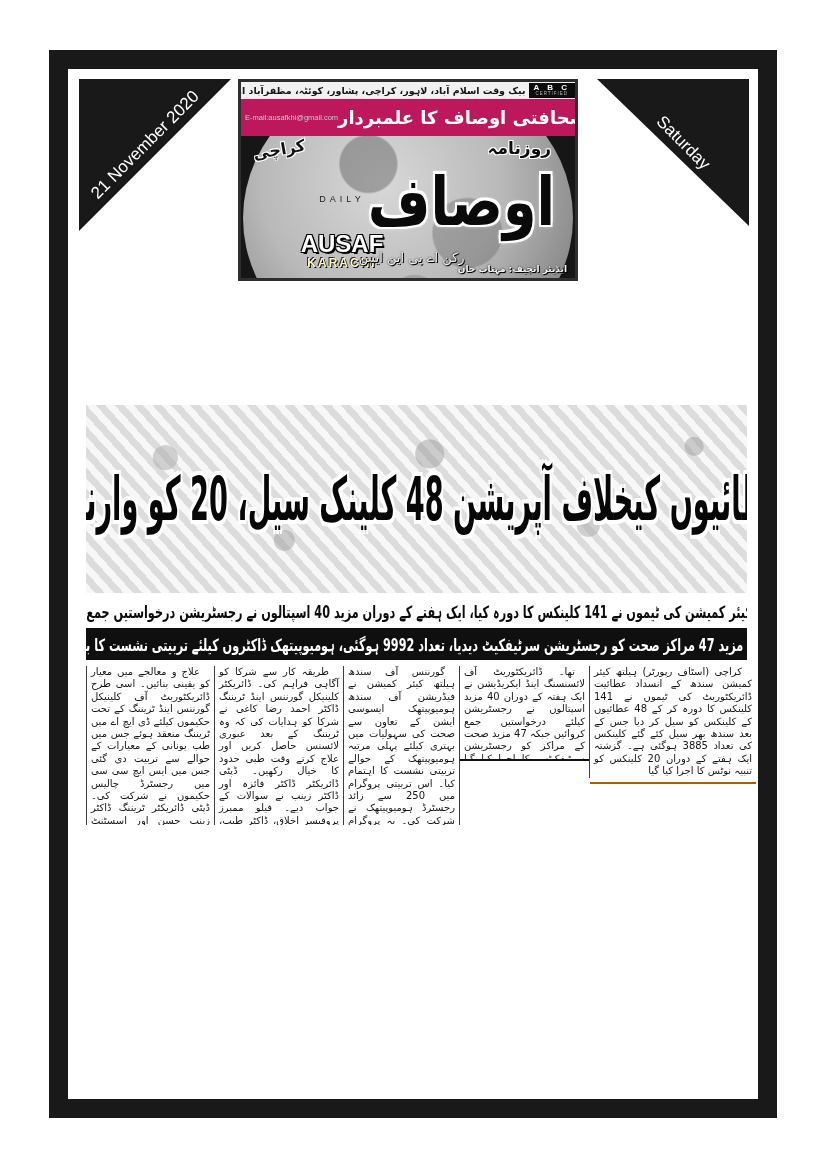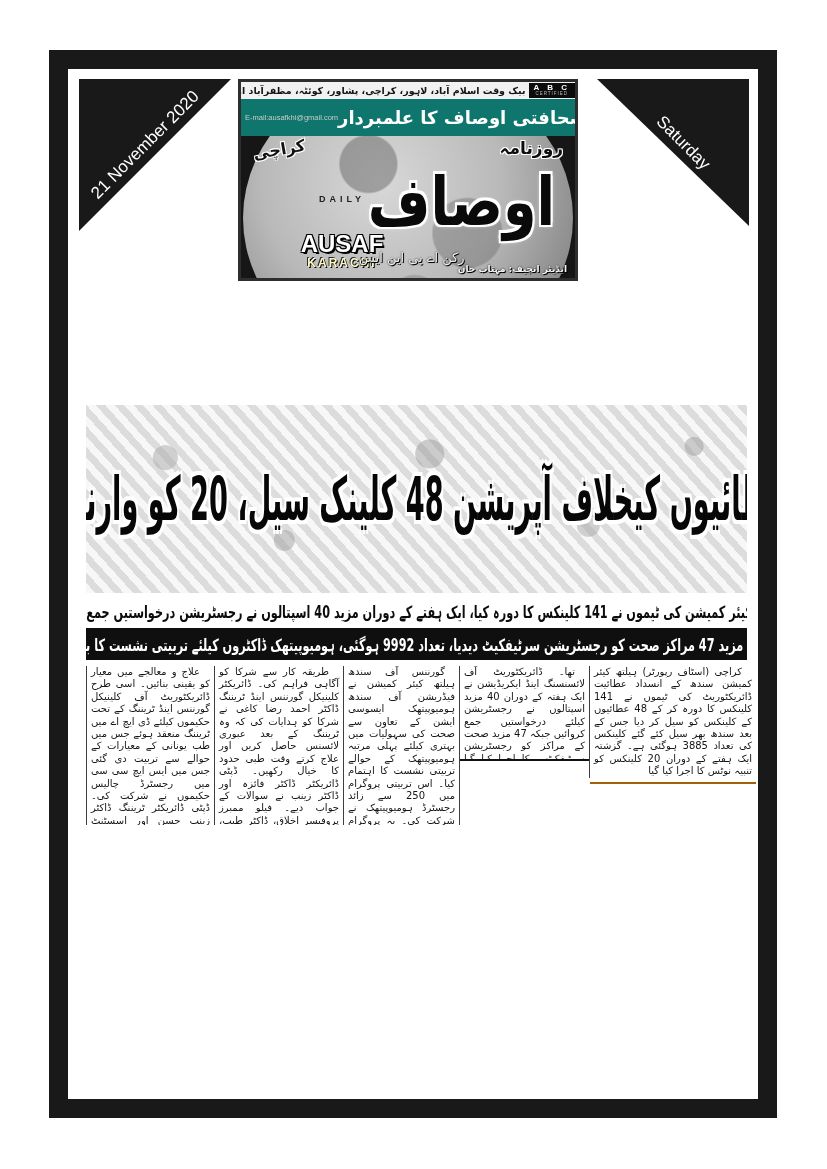--- a/index.html
+++ b/index.html
@@ -22,43 +22,43 @@
   
   .masthead { position:absolute; left:238px; top:79px; width:340px; height:202px;
               border:3px solid #2e2e2e; box-shadow:inset 0 0 0 1px #a8a8a8; background:#101010; }
   .mh-strip1 { height:17px; background:#f1f1f1; display:flex; align-items:center; overflow:hidden; }
   .mh-strip1 .urdu { flex:1; direction:rtl; font-size:9.5px; font-weight:bold; color:#141414;
                      white-space:nowrap; overflow:hidden; padding:0 3px; }
   .abc-badge { background:#0c0c0c; color:#fff; text-align:center; padding:1px 5px; line-height:1;
                font-family:"Liberation Sans", sans-serif; }
   .abc-badge .l1 { display:block; font-size:8px; font-weight:bold; letter-spacing:3px;text-align:center; }
   .abc-badge .l2 { display:block; font-size:4.5px; letter-spacing:1px; color:#bbb; }
-  .mh-strip2 { height:37px; background:#0f766e; display:flex; align-items:center; justify-content:space-between;
+  .mh-strip2 { height:37px; background:#be185d; display:flex; align-items:center; justify-content:space-between;
                padding:0 4px; overflow:hidden; }
   .mh-strip2 .latin { font-family:"Liberation Sans", sans-serif; font-size:7.5px; color:#c9c9c9; white-space:nowrap; }
   .mh-strip2 .slogan { direction:rtl; color:#fff; font-size:18px; font-weight:bold; white-space:nowrap; }
   .mh-globe { position:relative; height:142px; background:#161616; overflow:hidden; }
   .globe-circle { position:absolute; left:50%; top:58%; transform:translate(-50%,-50%);
                   width:330px; height:300px; border-radius:50%;
                   background:
                     radial-gradient(circle at 38% 32%, rgba(90,90,90,.45) 0 28px, transparent 30px),
                     radial-gradient(circle at 68% 55%, rgba(100,100,100,.4) 0 34px, transparent 36px),
                     radial-gradient(circle at 52% 78%, rgba(110,110,110,.35) 0 26px, transparent 28px),
                     radial-gradient(circle at 42% 38%, #d8d8d8, #b9b9b9 45%, #8d8d8d 75%, #6e6e6e 100%); }
   .mh-city { position:absolute; left:12px; top:4px; direction:rtl; font-size:16px; font-weight:bold; color:#111;
              transform:rotate(-10deg);
              text-shadow:-1px -1px 0 #fff,1px -1px 0 #fff,-1px 1px 0 #fff,1px 1px 0 #fff; }
-  .mh-rozna { position:absolute; right:12px; top:2px; direction:rtl; font-size:17px; font-weight:bold; color:#0d0d0d;
+  .mh-rozna { position:absolute; right:24px; top:2px; direction:rtl; font-size:17px; font-weight:bold; color:#0d0d0d;
               text-shadow:-1px -1px 0 #fff,1px -1px 0 #fff,-1px 1px 0 #fff,1px 1px 0 #fff; }
   .mh-title { position:absolute; right:20px; top:26px; direction:rtl; font-size:54px; font-weight:bold; color:#0a0a0a;
               transform:scaleY(1.25); transform-origin:top right;
               text-shadow:-2px -2px 0 #fff,2px -2px 0 #fff,-2px 2px 0 #fff,2px 2px 0 #fff,0 0 5px #fff; }
   .mh-en { position:absolute; left:40px; top:58px; width:122px; text-align:center;
            font-family:"Liberation Sans", sans-serif; }
-  .mh-en .daily { display:block; font-size:9px; font-weight:bold; letter-spacing:4px; color:#1d1d1d; }
+  .mh-en .daily { display:block; font-size:9px; font-weight:normal; letter-spacing:4px; color:#1d1d1d; }
   .mh-en .name { display:block; font-size:24px; font-weight:bold; color:#fff; line-height:1;
                  text-shadow:-1px -1px 0 #000,1px -1px 0 #000,-1px 1px 0 #000,1px 1px 0 #000,2px 2px 0 #000;margin-top:28px; }
   .mh-en .city { display:block; font-size:12px; font-weight:bold; letter-spacing:2px; color:#fef9c3;
                  text-shadow:1px 1px 0 #000,-1px -1px 0 #2a2a2a; }
   .mh-member { position:absolute; left:118px; bottom:13px; direction:rtl; font-size:13px; color:#ededed;
                text-shadow:0 0 2px #000,1px 1px 0 #000; }
   .mh-editor { position:absolute; right:8px; bottom:4px; direction:rtl; font-size:9px; font-weight:bold; color:#f4f4f4;
                text-shadow:0 0 2px #000,1px 1px 0 #000;margin-top:20px; }
 
   

